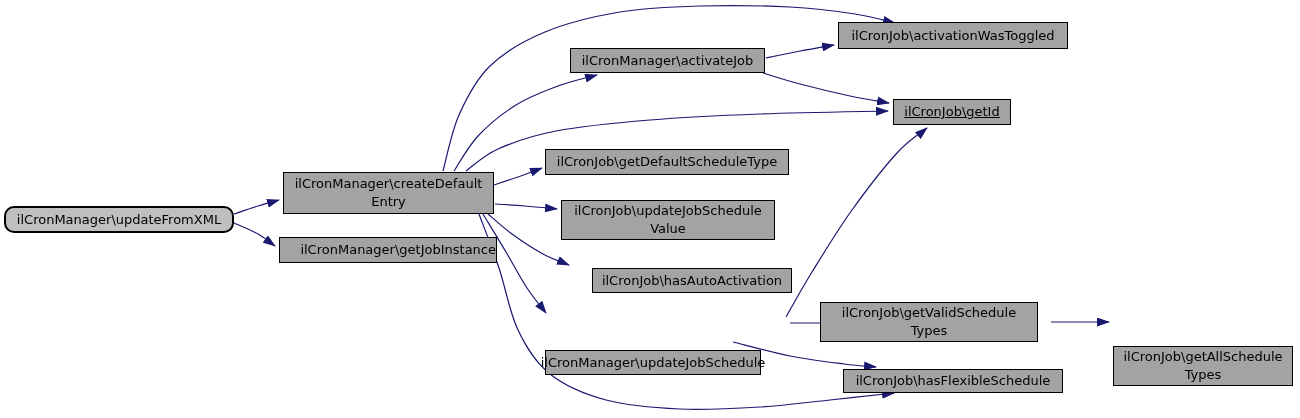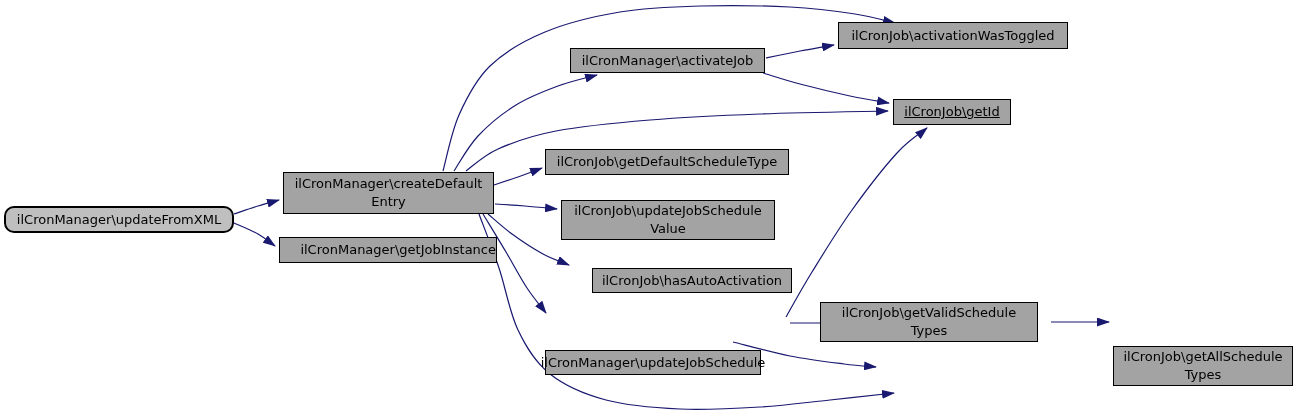--- a/index.html
+++ b/index.html
@@ -113,13 +113,16 @@
       <span>ilCronManager\updateJobSchedule</span>
     </div>
     <div class="node" style="left: 820px; top: 302px; width: 218px; height: 40px; text-align: center;">
       <span>ilCronJob\getValidSchedule</span>
       <span>Types</span>
     </div>
     <div class="node" style="left: 1113px; top: 302px; width: 180px; height: 40px; margin-top: 44px;">
       <span>ilCronJob\getAllSchedule</span>
       <span>Types</span>
     </div>
+    <div class="node" style="left: 843px; top: 369px; width: 220px; height: 24px;">
+      <span>ilCronJob\hasFlexibleSchedule</span>
+    </div>
   </div>
 
 </body></html>

